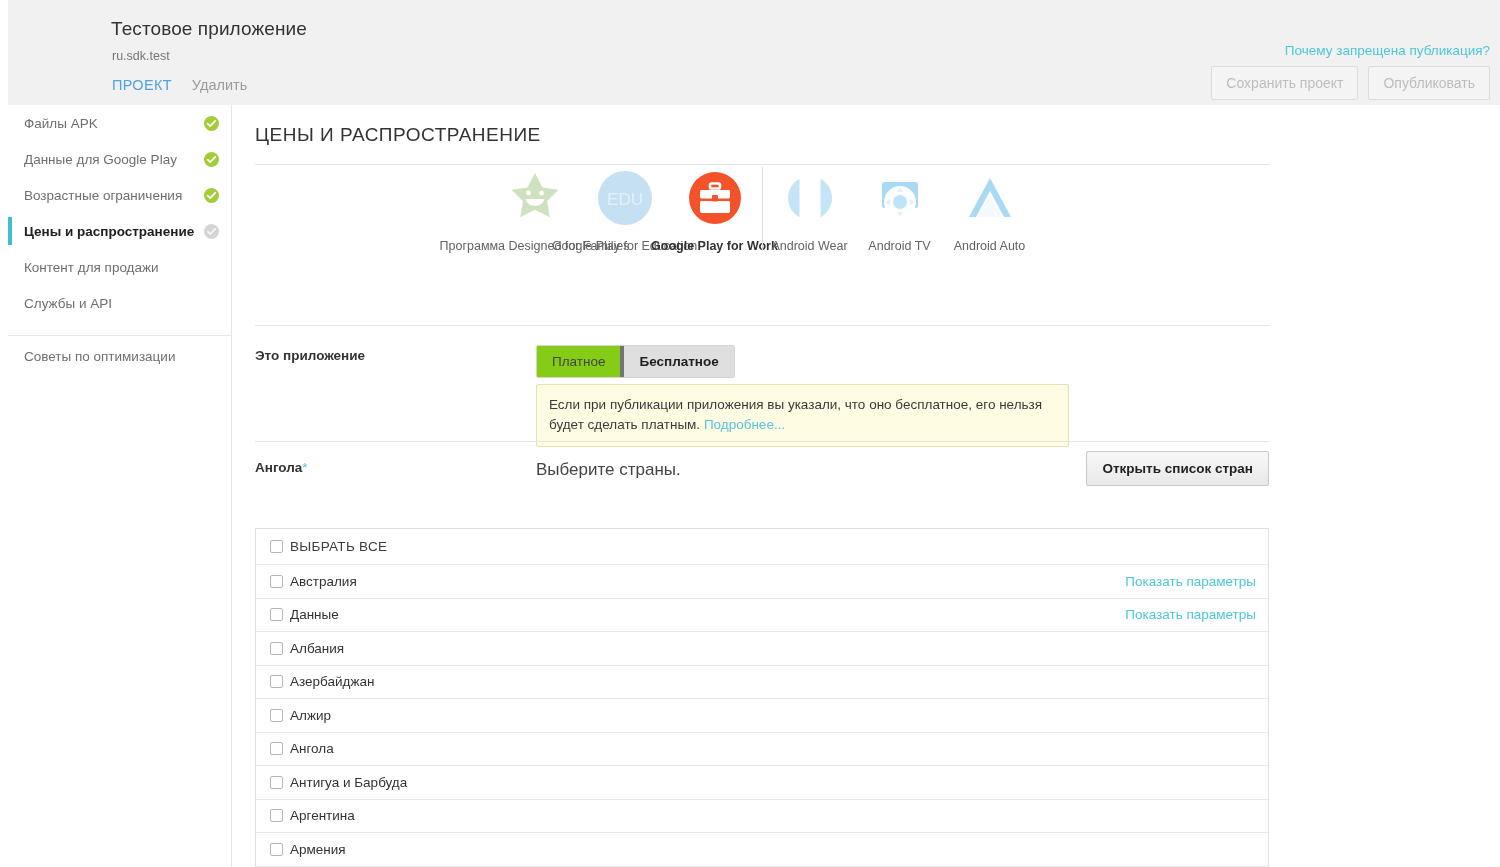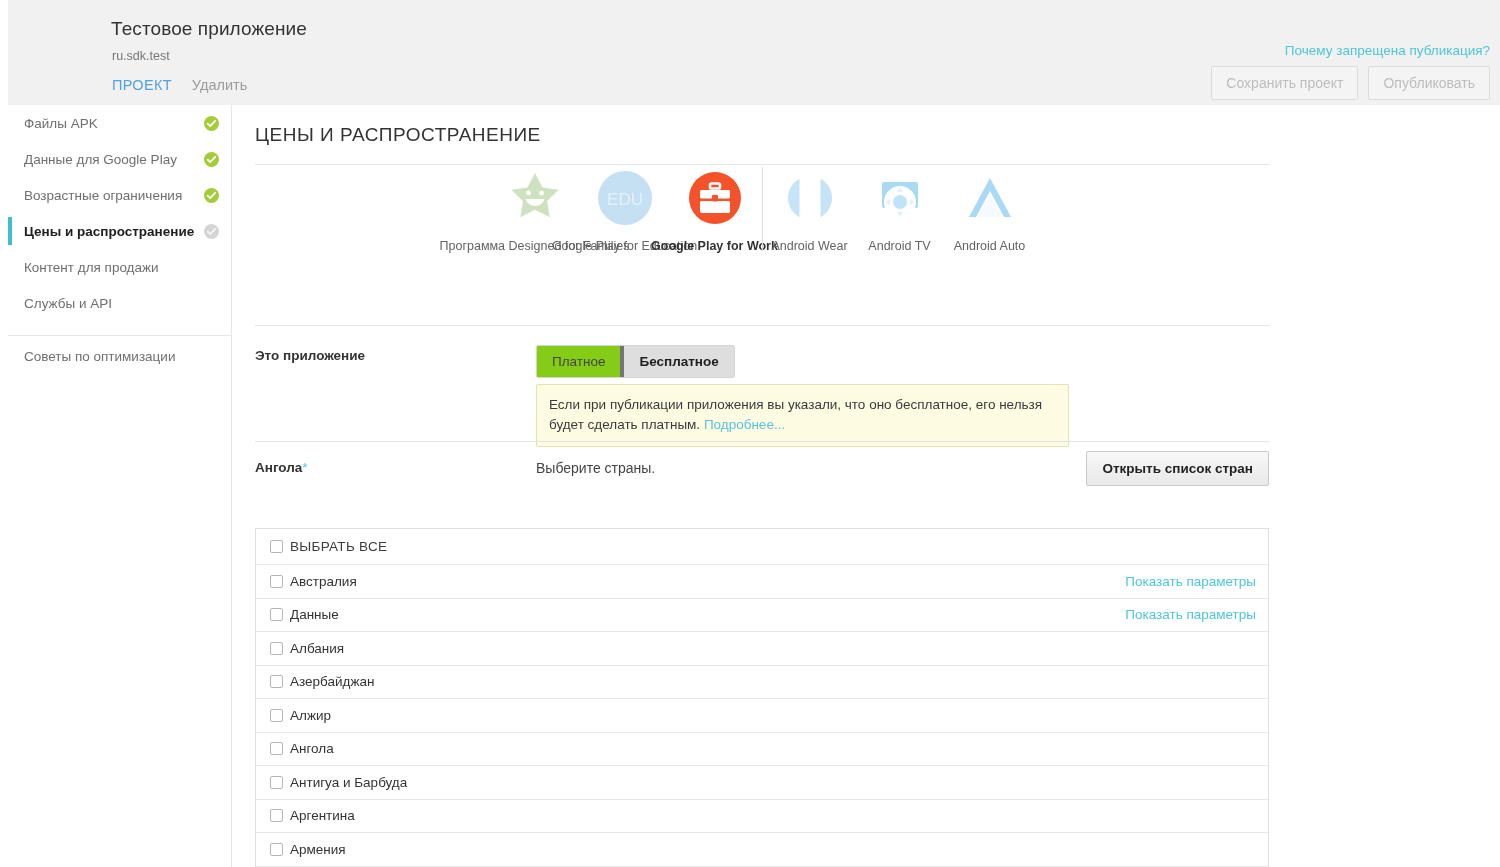--- a/index.html
+++ b/index.html
@@ -238,21 +238,21 @@
     border-radius: 2px;
     padding: 10px 12px 11px 12px;
     font-size: 13.5px;
     line-height: 20px;
     color: #3a3a3a;
   }
   .notice a { color: #58c3e0; text-decoration: none; cursor: pointer; }
 
   .hint-text {
     position: absolute;
-    font-size: 14px;
+    font-size: 17px;
     color: #444444;
   }
 
   .gray-btn {
     position: absolute;
     border: 1px solid #c9c9c9;
     background: linear-gradient(#f7f7f7, #e9e9e9);
     color: #222222;
     font-size: 13.5px;
     font-weight: bold;

